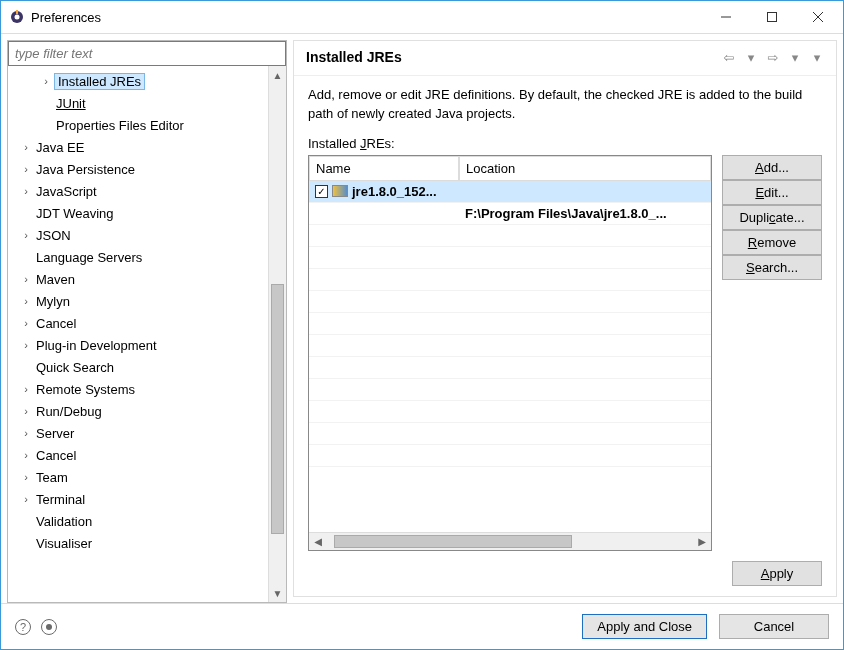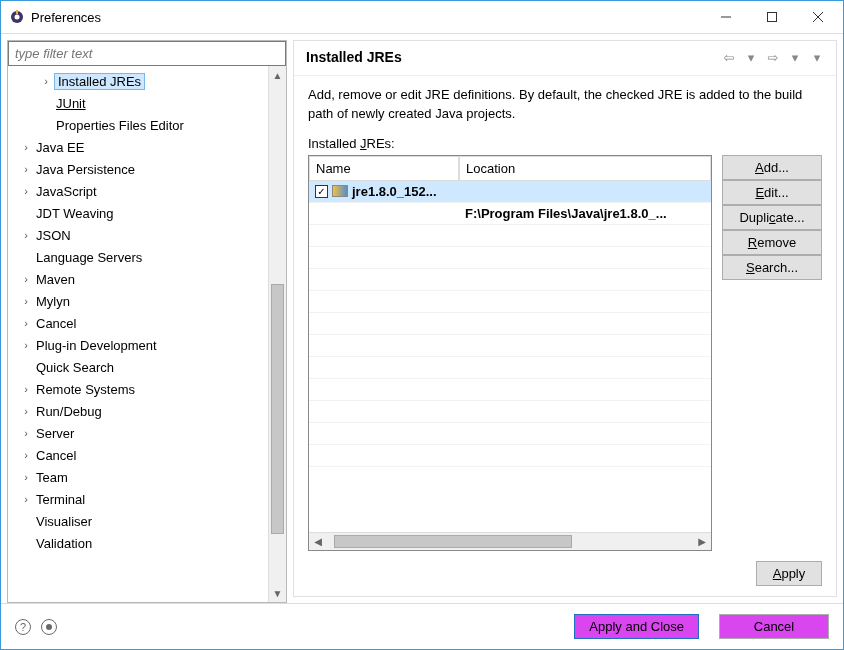--- a/index.html
+++ b/index.html
@@ -48,21 +48,21 @@
 .hscroll { height:18px; display:flex; background:#f0f0f0; border-top:1px solid #ddd; }
 .hscroll .arr { width:18px; display:flex; align-items:center; justify-content:center; color:#666; font-size:10px; }
 .hscroll .track { flex:1; position:relative; }
 .hscroll .thumb { position:absolute; top:2px; bottom:2px; background:#c7c7c7; border:1px solid #aaa; }
 .btncol { width:100px; display:flex; flex-direction:column; gap:0; }
 .btn { border:1px solid #adadad; background:#e1e1e1; padding:4px 6px; text-align:center; white-space:nowrap; }
 .applyrow { display:flex; justify-content:flex-end; padding:10px 14px 10px 14px; }
 .footer { border-top:1px solid #ddd; padding:10px 14px; display:flex; align-items:center; }
 .footer .ficns { display:flex; gap:10px; color:#6a6a6a; }
 .footer .fsp { flex:1; }
-.fbtn { border:1px solid #adadad; background:#d946ef; padding:4px 14px; margin-left:20px; min-width:110px; text-align:center; }
+.fbtn { border:1px solid #adadad; background:#e5e5e5; padding:4px 14px; margin-left:12px; min-width:110px; text-align:center; }
 .fbtn.primary { border:1px solid #1e6fbf; }
 .circ { width:16px; height:16px; border:1.5px solid #6a6a6a; border-radius:50%; display:flex; align-items:center; justify-content:center; font-size:11px; }
 .u { text-decoration: underline; }
 </style>
 </head>
 <body>
 
 <div class="window">
   <div class="titlebar">
     <span class="ticn">
@@ -173,25 +173,25 @@
             <div class="row" style="padding-left: 8px;">
               <span class="exp">›</span>
               <span class="lbl">Team</span>
             </div>
             <div class="row" style="padding-left: 8px;">
               <span class="exp">›</span>
               <span class="lbl">Terminal</span>
             </div>
             <div class="row" style="padding-left: 8px;">
               <span class="exp"></span>
+              <span class="lbl">Validation</span>
+            </div>
+            <div class="row" style="padding-left: 8px;">
+              <span class="exp"></span>
               <span class="lbl">Visualiser</span>
-            </div>
-            <div class="row" style="padding-left: 8px;">
-              <span class="exp"></span>
-              <span class="lbl">Validation</span>
             </div>
           </div>
         <div class="scrollv">
           <div class="arr">▲</div>
           <div class="track">
               <div class="thumb" style="top:40%; height:50%;"></div>
             </div>
           <div class="arr">▼</div>
         </div>
       </div>
@@ -250,21 +250,21 @@
         </div>
         <div class="btncol">
           <div class="btn"><span class="u">A</span>dd...</div>
           <div class="btn"><span class="u">E</span>dit...</div>
           <div class="btn"><span>Dupli</span><span class="u">c</span><span>ate...</span></div>
           <div class="btn"><span class="u">R</span>emove</div>
           <div class="btn"><span class="u">S</span>earch...</div>
         </div>
       </div>
       <div class="applyrow">
-        <div class="btn" style="width:66px;"><span class="u">A</span>pply</div>
+        <div class="btn" style="width:90px;"><span class="u">A</span>pply</div>
       </div>
     </div>
   </div>
 
   <div class="footer">
     <div class="ficns">
       <span class="circ">?</span>
       <span class="circ" style="position:relative;">
           <span style="width:6px;height:6px;background:#6a6a6a;border-radius:50%;"></span>
         </span>

